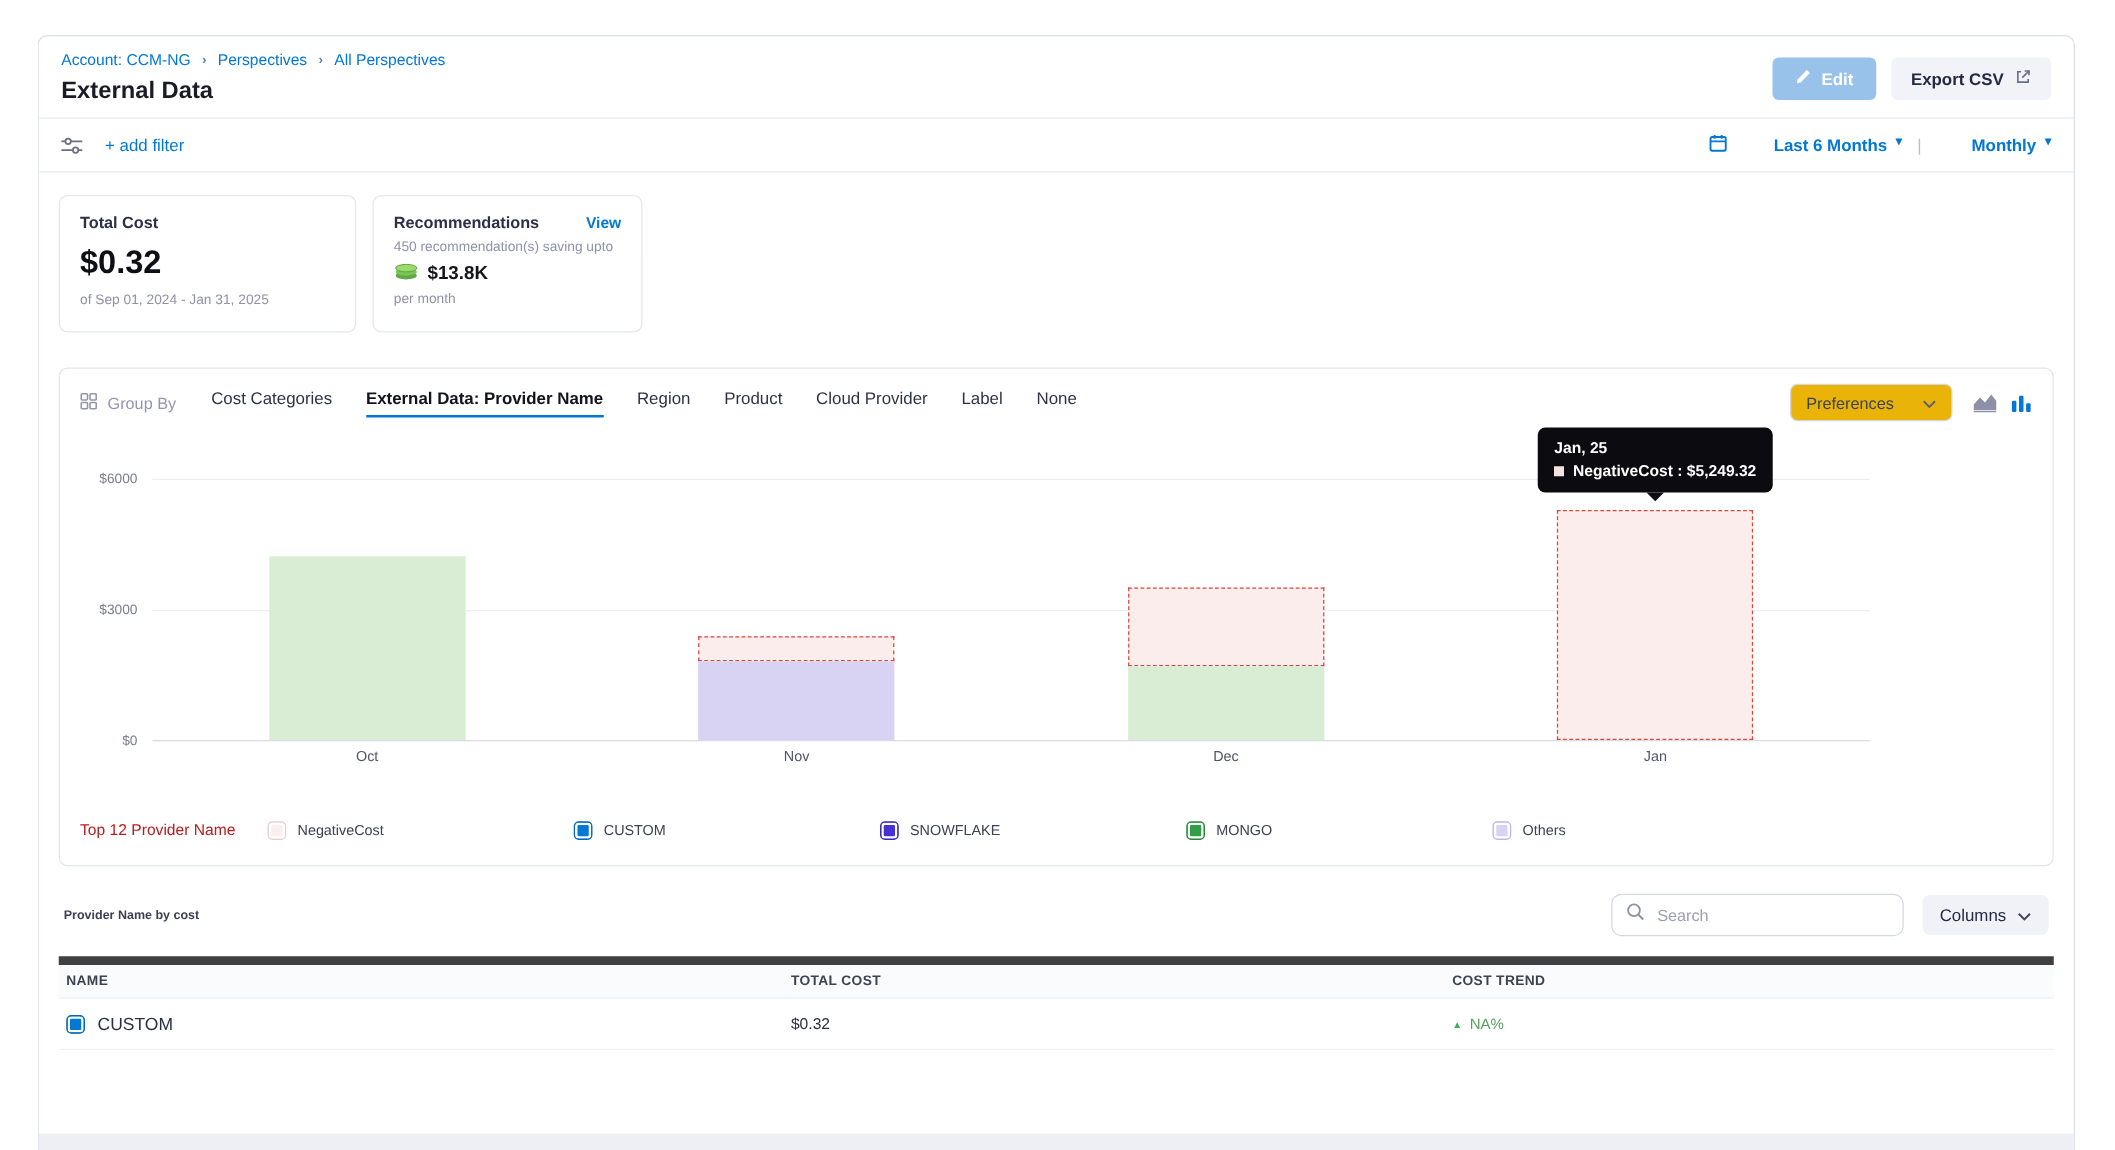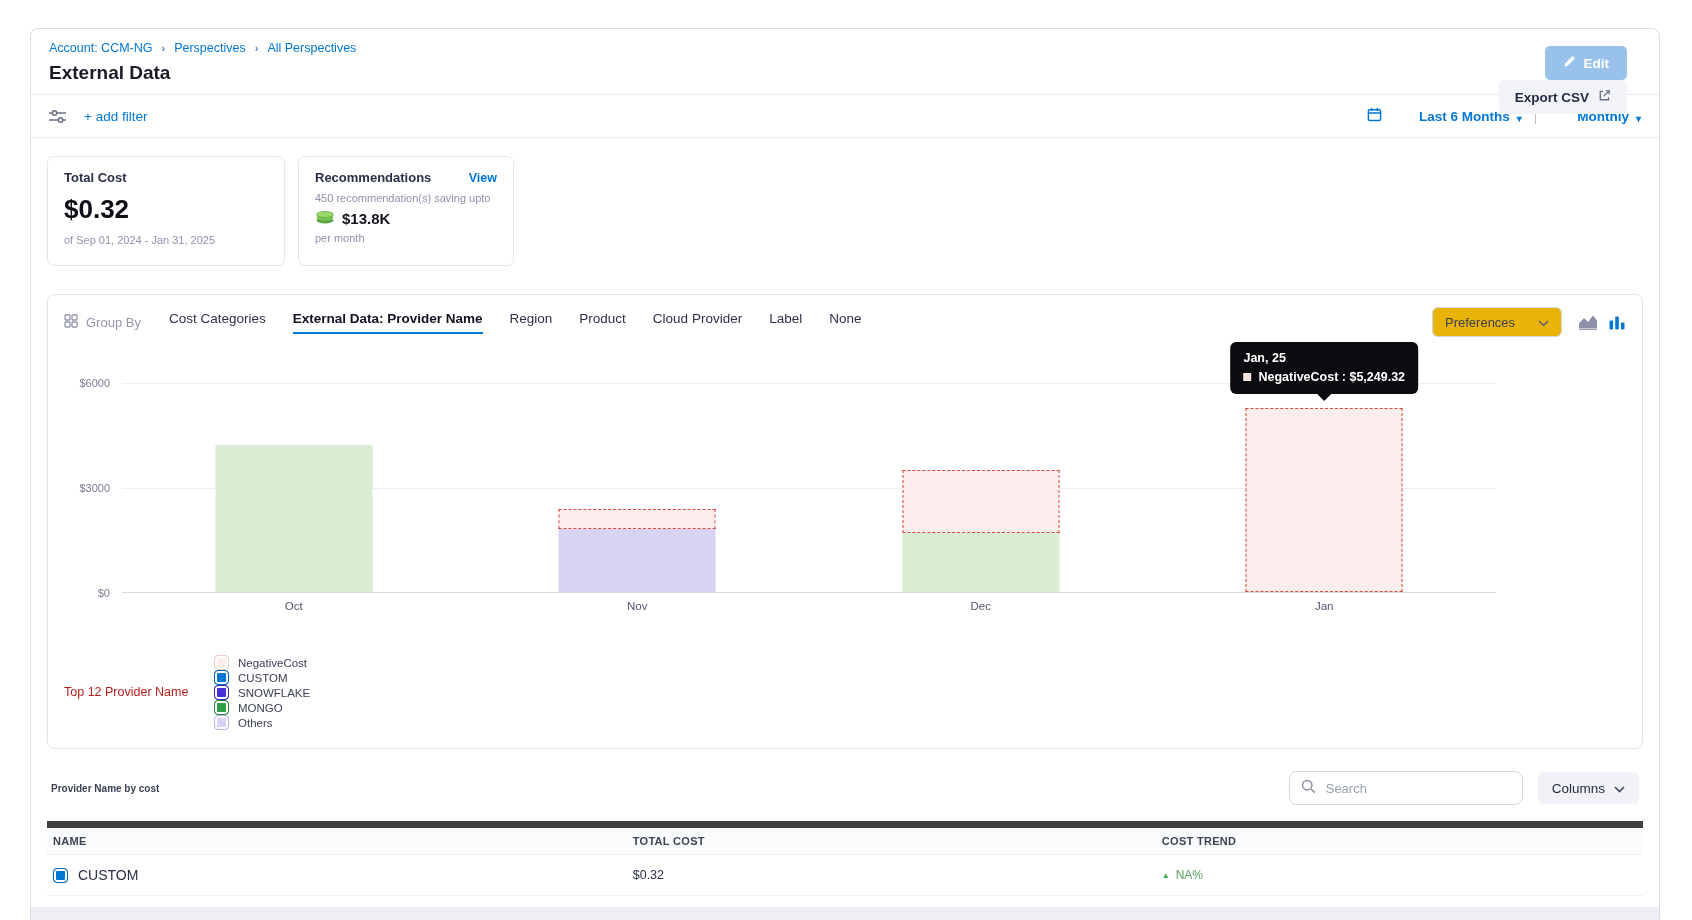--- a/index.html
+++ b/index.html
@@ -12,42 +12,42 @@
     position: absolute; left: 30px; top: 28px; width: 1630px; height: 892px;
     border: 1px solid #dcdfe9; border-bottom: none; border-radius: 8px 8px 0 0;
     background: #fff; overflow: hidden;
   }
   
   .header { padding: 12px 18px 10px; position: relative; }
   .breadcrumb { font-size: 12.5px; color: #0278d5; display: flex; gap: 9px; align-items: center; }
   .crumb { cursor: pointer; }
   .crumb-sep { font-size: 11px; color: #5d7fb2; font-weight: bold; }
   .page-title { font-size: 19px; font-weight: bold; color: #1b1b28; margin-top: 7px; }
-  .header-actions { position: absolute; right: 32px; top: 17px; display: flex; align-items: flex-end; flex-direction: column; }
+  .header-actions { position: absolute; right: 18px; top: 17px; display: flex; align-items: flex-start; }
   .btn-edit {
     background: #99c2ea; color: #fff; font-weight: bold; font-size: 13.5px;
     border: none; border-radius: 5px; height: 34px; padding: 0 18px;
     display: inline-flex; align-items: center; gap: 8px; cursor: pointer; font-family: inherit;
   }
   .btn-export {
     background: #f2f3f9; color: #252a41; font-weight: bold; font-size: 13.5px;
     border: none; border-radius: 5px; height: 34px; padding: 0 16px;
     display: inline-flex; align-items: center; gap: 9px; margin-left: 12px; cursor: pointer; font-family: inherit;
   }
   
   .filterbar {
     height: 44px; border-top: 1px solid #e9ebf2; border-bottom: 1px solid #e9ebf2;
     display: flex; align-items: center; padding: 0 18px; gap: 18px;
   }
   .filter-icon { display: flex; align-items: center; }
   .add-filter { color: #0278d5; font-size: 13.5px; cursor: pointer; }
   .filterbar-right { margin-left: auto; display: flex; align-items: center; gap: 9px; color: #0278d5; font-size: 13.5px; font-weight: bold; }
   .caret { font-size: 10px; line-height: 1; }
   .pipe { color: #b9bdcc; font-weight: normal; margin: 0 3px; }
-  .chip { display: flex; align-items: flex-end; gap: 7px; cursor: pointer; padding-left: 28px; }
+  .chip { display: flex; align-items: flex-start; gap: 7px; cursor: pointer; padding-left: 28px; }
   
   .content { padding: 18px 16px 0; }
   .cards-row { display: flex; gap: 13px; }
   .card { border: 1px solid #e4e6ef; border-radius: 7px; background: #fff; padding: 13px 16px; height: 110px; }
   .card-total { width: 238px; }
   .card-reco { width: 216px; }
   .card-title { font-size: 13px; font-weight: bold; color: #2b2f48; }
   .total-value { font-size: 26px; font-weight: bold; color: #0e0e16; margin-top: 9px; }
   .total-period { font-size: 11px; color: #8f91a8; margin-top: 9px; }
   .reco-head { display: flex; justify-content: space-between; align-items: baseline; }
@@ -88,21 +88,21 @@
   }
   .tooltip:after {
     content: ""; position: absolute; top: 100%; left: 50%; transform: translateX(-50%);
     border: 7px solid transparent; border-top-color: #0c0c10;
   }
   .tt-row2 { margin-top: 5px; display: flex; align-items: center; gap: 7px; }
   .tt-sq { width: 8px; height: 8px; background: #f3e3e1; display: inline-block; }
   
   .legend { display: flex; margin-top: 62px; align-items: center; }
   .legend-title { width: 150px; font-size: 12.5px; color: #b91c1c; line-height: 1.55; }
-  .legend-items { display: flex; flex-direction: column; }
+  .legend-items { display: flex; }
   .legend-item { width: 245px; display: flex; align-items: center; gap: 9px; font-size: 11.5px; color: #3c4154; cursor: pointer; }
   .swatch { width: 15px; height: 15px; border-radius: 4px; box-shadow: inset 0 0 0 2px #fff; flex: none; }
   
   .table-section { margin-top: 22px; }
   .table-head-row { display: flex; align-items: center; padding: 0 4px; }
   .table-title { font-size: 10px; font-weight: bold; color: #3c4154; }
   .search-box {
     margin-left: auto; width: 234px; height: 34px; border: 1px solid #d4d7e2; border-radius: 8px;
     display: flex; align-items: center; padding: 0 11px; gap: 8px; background: #fff;
   }

